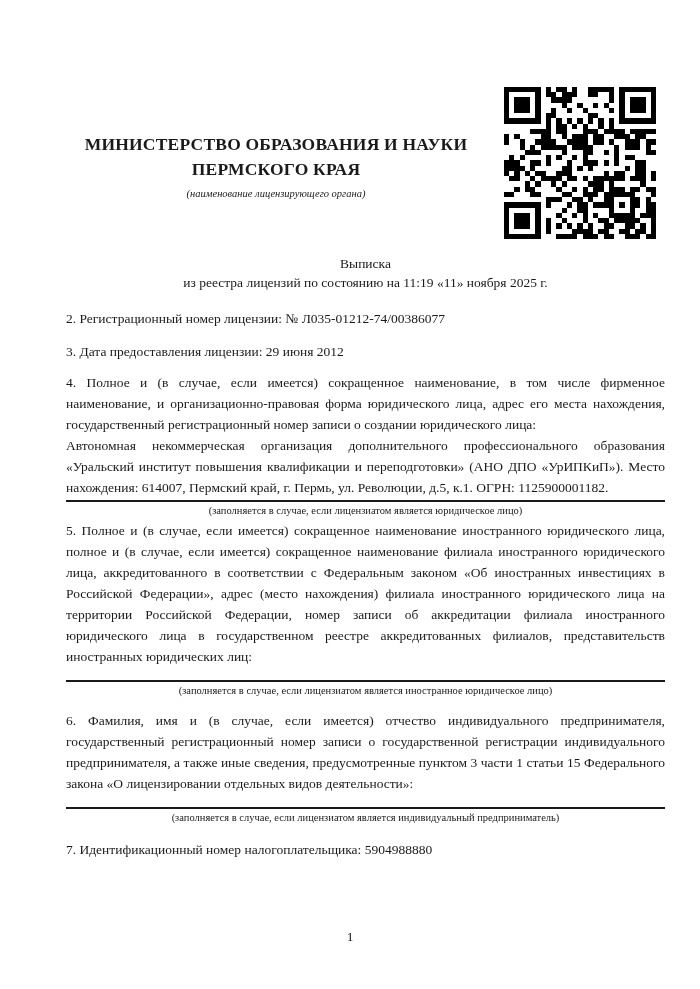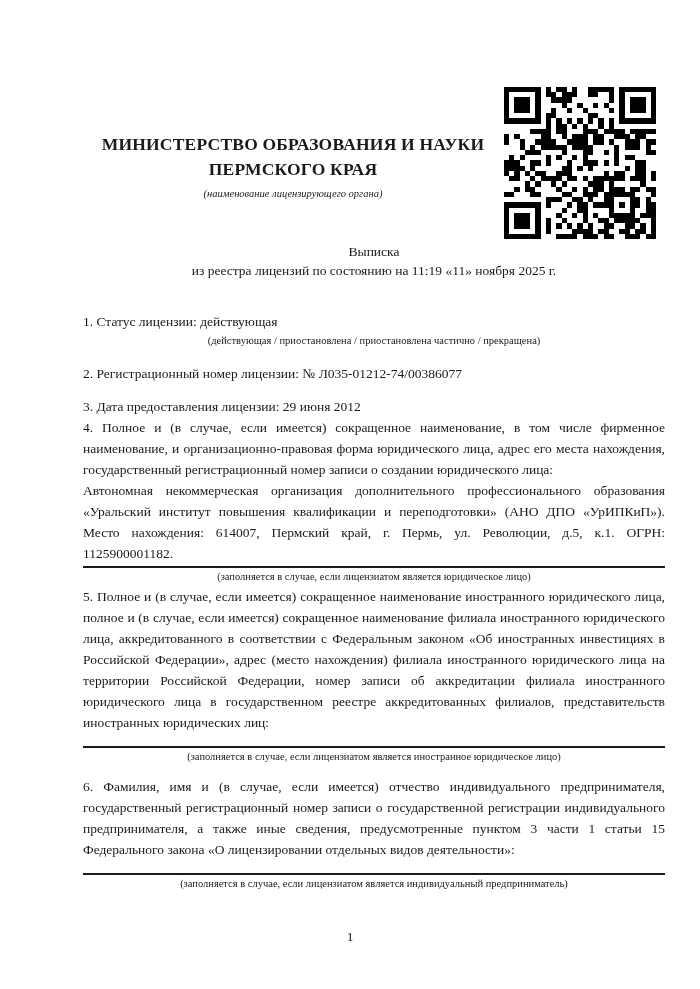--- a/index.html
+++ b/index.html
@@ -5,21 +5,21 @@
   * { margin: 0; padding: 0; box-sizing: border-box; }
   html, body { background: #ffffff; }
   body {
     width: 700px; height: 989px;
     font-family: "Liberation Serif", "DejaVu Serif", serif;
     color: #1a1a1a;
     position: relative;
     overflow: hidden;
   }
   .page { position: relative; width: 700px; height: 989px; }
-  .content { padding-left: 83px; padding-right: 35px; }
+  .content { padding-left: 66px; padding-right: 35px; }
 
   
   .header { padding-top: 132px; }
   .header-inner { width: 420px; text-align: center; }
   .org-title {
     font-weight: bold;
     font-size: 17.5px;
     line-height: 25px;
     letter-spacing: 0.2px;
   }
@@ -28,21 +28,21 @@
   
   .qr {
     position: absolute;
     left: 504px; top: 87px;
     width: 152px; height: 152px;
   }
   .qr svg { display: block; }
 
   
   .subject {
-    margin-top: 44px;
+    margin-top: 56px;
     text-align: center;
     font-size: 13.5px;
     line-height: 18.5px;
   }
 
   
   .items { font-size: 13.5px; line-height: 21px; }
   .item-line { text-align: left; }
   .item-para { text-align: justify; }
   .fill-note {
@@ -55,21 +55,21 @@
     border: none;
     border-top: 2px solid #1a1a1a;
     height: 0;
   }
   .rule.tight { margin-top: 2px; }
   .rule.blank { margin-top: 13px; }
 
   #item1 { margin-top: 31px; }
   #item2 { margin-top: 16px; }
   #item3 { margin-top: 12px; }
-  #item4 { }
+  #item4 { margin-top: 10px; }
   #item5 { margin-top: 3px; }
   #item6 { margin-top: 13px; }
   #item7 { margin-top: 15px; }
 
   
   .page-number {
     position: absolute;
     left: 0; right: 0;
     top: 929px;
     text-align: center;
@@ -522,24 +522,20 @@
       </div>
     </div>
 
     <div class="subject">
       <div>Выписка</div>
       <div>из реестра лицензий по состоянию на 11:19 «11» ноября 2025 г.</div>
     </div>
 
     <div class="items">
 
-      <div id="item1">
-        <div class="item-line">1. Статус лицензии: действующая</div>
-        <div class="fill-note">(действующая / приостановлена / приостановлена частично / прекращена)</div>
-      </div>
 
       <div id="item2">
         <div class="item-line">2. Регистрационный номер лицензии: № Л035-01212-74/00386077</div>
       </div>
 
       <div id="item3">
         <div class="item-line">3. Дата предоставления лицензии: 29 июня 2012</div>
       </div>
 
       <div id="item4">
@@ -554,19 +550,22 @@
         <div class="rule blank"></div>
         <div class="fill-note">(заполняется в случае, если лицензиатом является иностранное юридическое лицо)</div>
       </div>
 
       <div id="item6">
         <div class="item-para">6. Фамилия, имя и (в случае, если имеется) отчество индивидуального предпринимателя, государственный регистрационный номер записи о государственной регистрации индивидуального предпринимателя, а также иные сведения, предусмотренные пунктом 3 части 1 статьи 15 Федерального закона «О лицензировании отдельных видов деятельности»:</div>
         <div class="rule blank"></div>
         <div class="fill-note">(заполняется в случае, если лицензиатом является индивидуальный предприниматель)</div>
       </div>
 
+      <div id="item7">
+        <div class="item-line">7. Идентификационный номер налогоплательщика: 5904988880</div>
+      </div>
 
     </div>
   </div>
 
   <div class="page-number">1</div>
 
 </div>
 
 </body></html>

